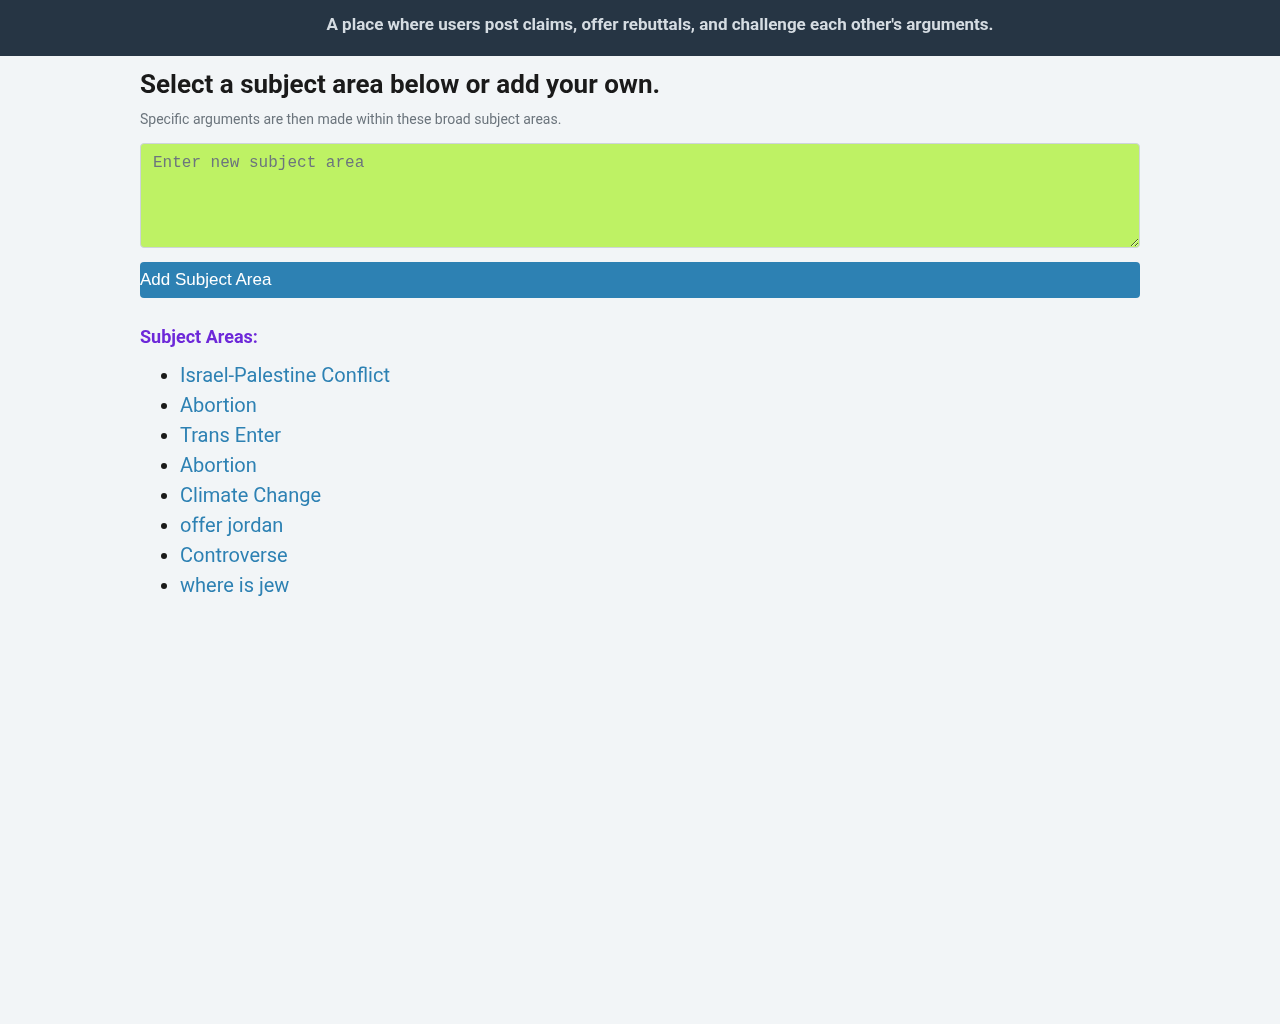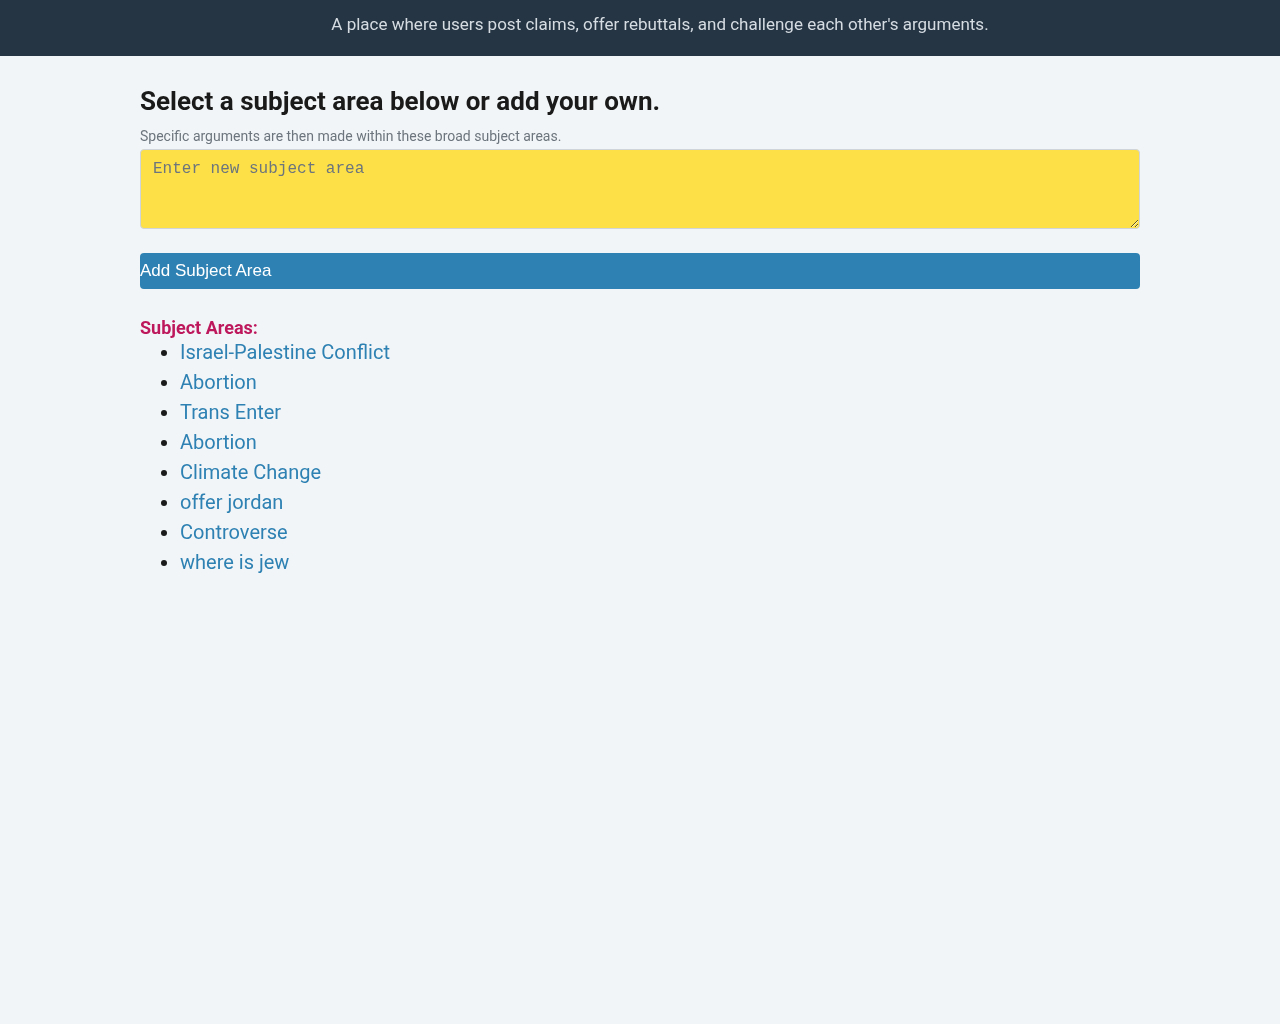--- a/index.html
+++ b/index.html
@@ -26,50 +26,50 @@
       letter-spacing: 1px;
       color: #f2f5f7;
       margin-bottom: 14px;
     }
     .header h1 .brand {
       color: #e74c3c;
     }
     .header .subtitle {
       color: #d5dce2;
       font-size: 17px;
-      font-weight: 400;
+      font-weight: 700;
       padding-left: 40px;
     }
     .container {
       max-width: 1000px;
       margin: 0 auto;
-      padding: 30px 0 0 0;
+      padding: 13px 0 0 0;
     }
     .section-heading {
       font-size: 26px;
       font-weight: 700;
       color: #1a1a1a;
       margin-bottom: 12px;
     }
     .section-sub {
       font-size: 14px;
       color: #6c757d;
-      margin-bottom: 5px;
+      margin-bottom: 16px;
     }
     .subject-textarea {
       width: 100%;
-      height: 80px;
+      height: 105px;
       padding: 10px 12px;
       font-family: "Courier New", Courier, monospace;
       font-size: 16px;
       border: 1px solid #ced4da;
       border-radius: 4px;
-      background: #fde047;
+      background: #bef264;
       resize: both;
-      margin-bottom: 20px;
+      margin-bottom: 10px;
       color: #495057;
     }
     .subject-textarea::placeholder {
       color: #6c757d;
     }
     .add-btn {
       display: block;
       width: 100%;
       padding: 8px 0;
       background-color: #2d81b3;
@@ -78,21 +78,22 @@
       font-weight: 400;
       border: none;
       border-radius: 4px;
       cursor: pointer;
       text-align: left;
     }
     .list-heading {
       font-size: 18px;
       font-weight: 700;
       margin-top: 28px;
-      color: #be185d;
+      margin-bottom: 14px;
+      color: #6d28d9;
     }
     .subject-list {
       list-style-type: disc;
       padding-left: 40px;
     }
     .subject-list li {
       font-size: 20px;
       line-height: 1.4;
       margin-bottom: 2px;
       color: #1a1a1a;

